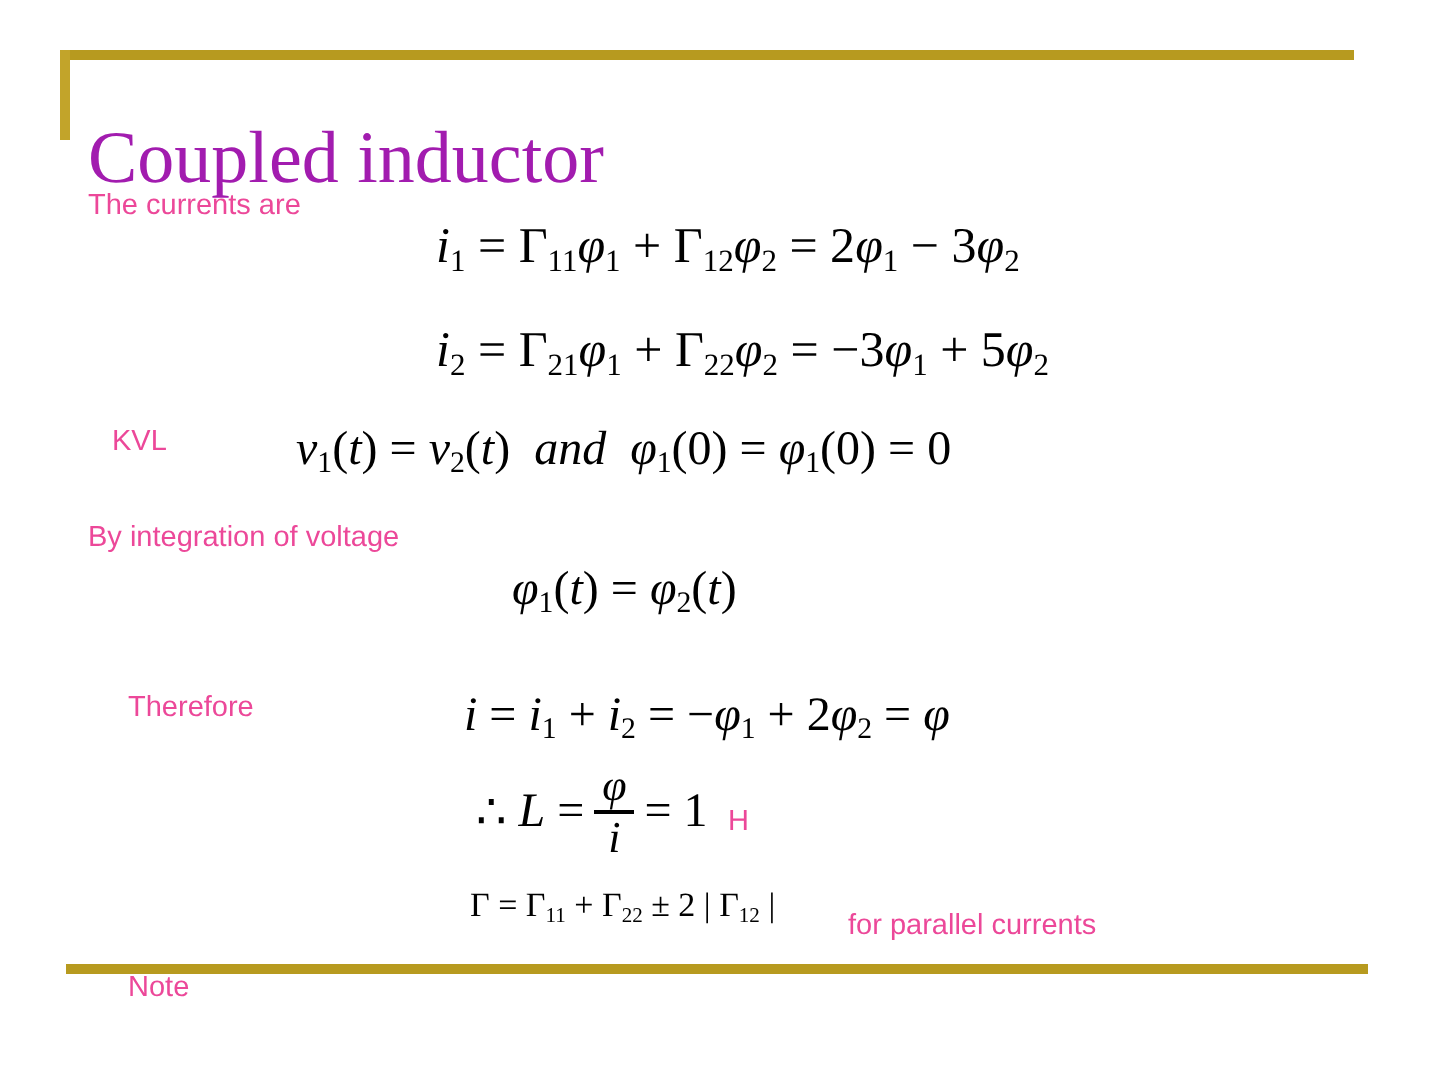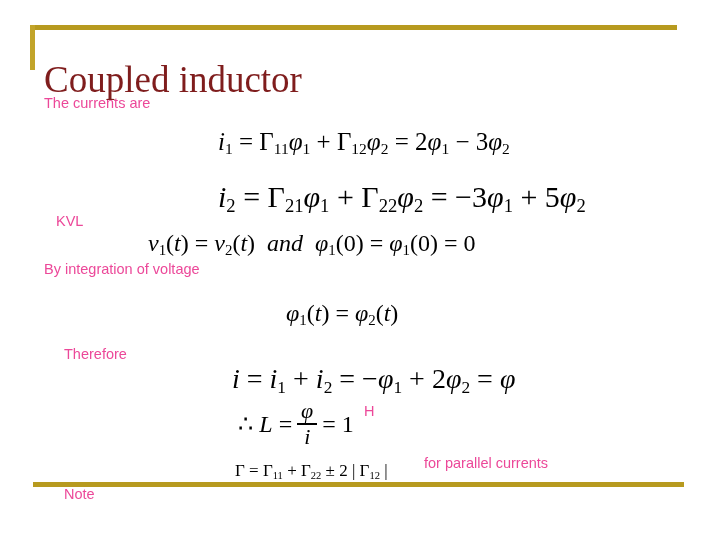--- a/index.html
+++ b/index.html
@@ -47,21 +47,21 @@
   }
 
   
   .title {
     position: absolute;
     left: 44px;
     top: 60px;
     font-family: "Liberation Serif", "DejaVu Serif", serif;
     font-size: 37px;
     line-height: 40px;
-    color: #7f1d1d;
+    color: #a21caf;
     white-space: nowrap;
   }
 
   
   .label {
     position: absolute;
     font-family: "Liberation Sans", sans-serif;
     font-size: 14.5px;
     line-height: 17px;
     color: #ec4899;
@@ -76,34 +76,33 @@
   .lbl-henry    { left: 364px; top: 403px; }
   .lbl-parallel { left: 424px; top: 455px; }
 
   
   .math {
     position: absolute;
     font-family: "Liberation Serif", "DejaVu Serif", serif;
     color: #000000;
     white-space: nowrap;
     font-style: italic;
-    margin-top: 18px;
   }
   .math .up { font-style: normal; }
   sub {
     font-size: 62%;
     vertical-align: -0.28em;
     font-style: normal;
     line-height: 0;
   }
   .eq1 { left: 218px; top: 110px; font-size: 25px; }
-  .eq2 { left: 218px; top: 162px; font-size: 30px; }
+  .eq2 { left: 218px; top: 162px; font-size: 25px; }
   .eq3 { left: 148px; top: 212px; font-size: 24px; }
-  .eq4 { left: 286px; top: 282px; font-size: 24px; }
-  .eq5 { left: 232px; top: 345px; font-size: 28px; }
+  .eq4 { left: 256px; top: 282px; font-size: 24px; }
+  .eq5 { left: 232px; top: 345px; font-size: 24px; }
   .eq7 { left: 235px; top: 443px; font-size: 17px; }
 
   
   .eq6 {
     left: 238px;
     top: 382px;
     font-size: 24px;
     display: flex;
     align-items: center;
   }

